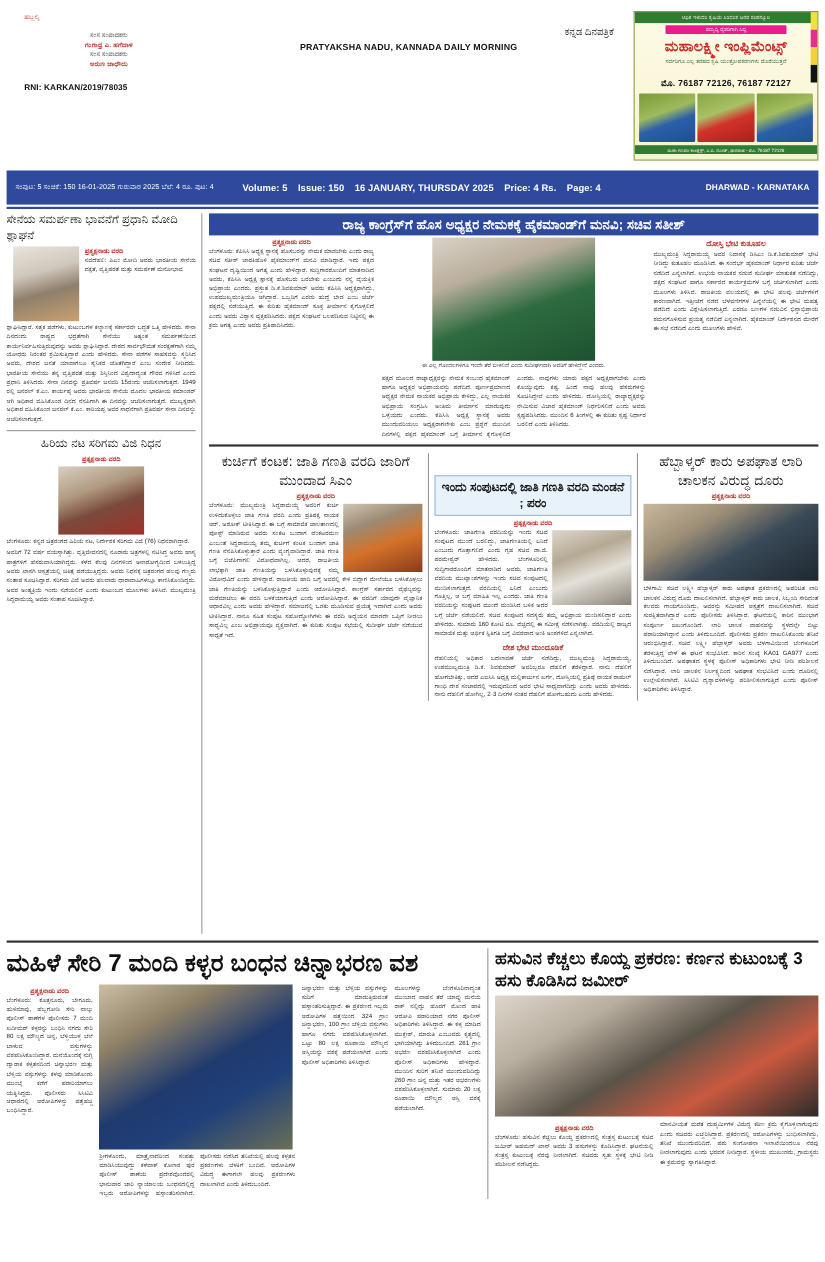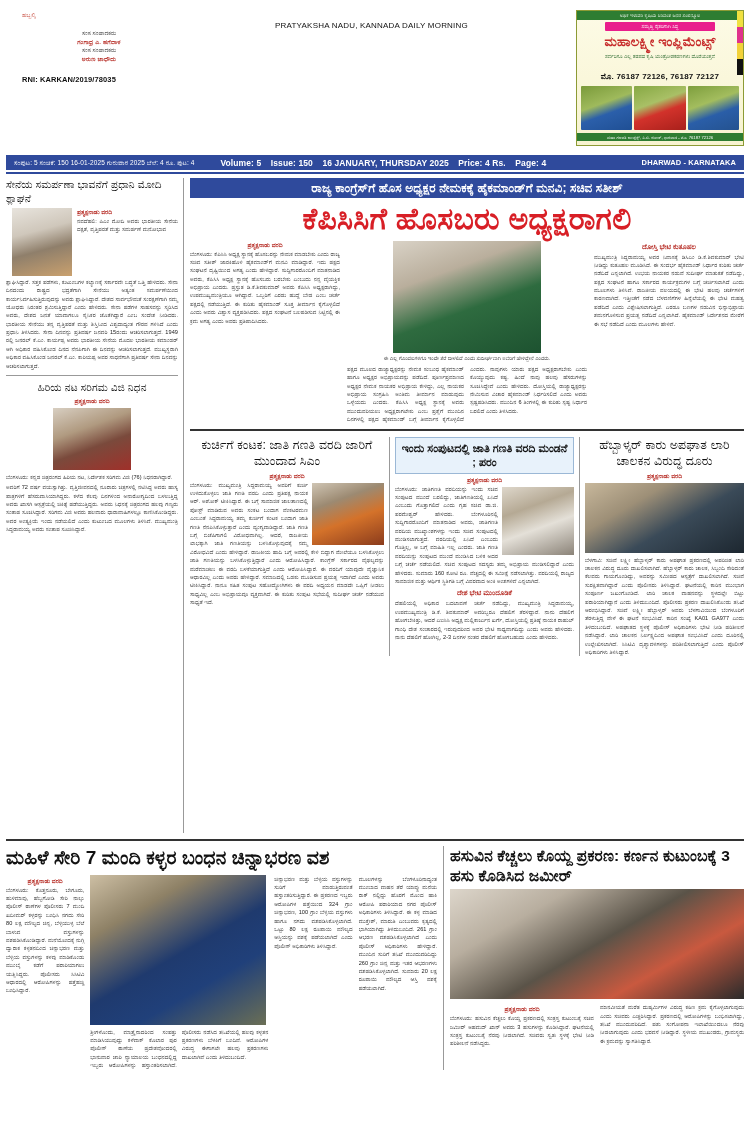--- a/index.html
+++ b/index.html
@@ -24,21 +24,21 @@
   .mast-contact .ph { font-size: 6.5px; }
 
   .mast-center { flex: 1; text-align: center; position: relative; padding-top: 14px; }
   .mast-title {
     font-family: "Liberation Sans", sans-serif;
     font-size: 62px; font-weight: bold; color: #d81f26;
     letter-spacing: 1px; line-height: 1.02;
     text-shadow: 1px 1px 0 rgba(150,0,0,.25);
   }
   .mast-sub-k { font-size: 9px; color: #111; text-align: right; padding-right: 18px; margin-top: 6px; }
-  .mast-sub-e { font-size: 8px; font-weight: normal; color: #111; letter-spacing: .2px; margin-top: 3px; text-align: center; }
+  .mast-sub-e { font-size: 8px; font-weight: bold; color: #111; letter-spacing: .2px; margin-top: 3px; text-align: center; }
 
   .mast-ad {
     width: 168px; height: 136px; border: 1px solid #8d9b35; margin-top: 6px;
     background: linear-gradient(#fdfbe6,#f7f3d0);
     position: relative; overflow: hidden; text-align:center;
   }
   .ad-top { background: #2e7d32; color: #fff; font-size: 4.8px; padding: 2px 1px; letter-spacing:.1px;}
   .ad-pink { background: #e91e8c; color: #fff; font-size: 5px; margin: 2px 28px; padding: 1px 0; border-radius:1px;}
   .ad-name { color: #c62828; font-size: 13px; font-weight: bold; margin-top: 3px; letter-spacing:.2px;}
   .ad-desc { font-size: 5.2px; color: #1b5e20; margin-top: 3px; padding: 0 4px; }
@@ -47,21 +47,21 @@
   .ad-img { flex: 1; height: 44px; border-radius: 1px; }
   .ad-i1 { background: linear-gradient(160deg,#7a9a3a 0%,#9fba5c 40%,#2b5faa 60%,#1f4f94 100%); }
   .ad-i2 { background: linear-gradient(160deg,#86a843 0%,#a9c066 38%,#d2322b 58%,#a8201b 100%); }
   .ad-i3 { background: linear-gradient(160deg,#7d9e3d 0%,#a3bd5e 38%,#2a5ea8 62%,#24528f 100%); }
   .ad-bot { background:#2e7d32; color:#fff; font-size:4.2px; padding:1.5px; margin-top:3px; }
   .ad-strip { position:absolute; right:0; top:0; width:6px; height:64px; }
   .ad-strip div { height:16px; }
 
   
   .datebar {
-    background: #2f4a9c; color: #fff; height: 15px; display: flex; align-items: center;
+    background: #2f4a9c; color: #fff; height: 31px; display: flex; align-items: center;
     font-size: 7.5px; font-weight: bold; padding: 0 8px; margin-top: 3px; letter-spacing:.1px;
   }
   .db-kn { font-size: 6.5px; font-weight: normal; }
   .db-mid { margin-left: 26px; font-size: 8.5px; }
   .db-mid span { margin-right: 7px; }
   .db-right { margin-left: auto; font-size: 7.5px; }
   .hr-red { height: 2px; background: #2f4a9c; margin-top: 2px; }
 
   
   .body-grid { display: flex; margin-top: 4px; height: 655px; }
@@ -101,35 +101,35 @@
   .cap { font-size: 5.3px; color: #222; text-align: center; line-height:1.4; margin: 2px 0 3px; }
 
   .sub3 { display: flex; margin-top: 6px; }
   .sub3 > div { padding: 0 5px; }
   .sub3 .s1 { width: 200px; border-right: 1px solid #999; padding-left:0; }
   .sub3 .s2 { width: 190px; border-right: 1px solid #999; }
   .sub3 .s3 { flex: 1; padding-right:0; }
 
   .boxhead {
     background: #e8f2fb; border: 1px solid #9bb8d6; font-size: 11px; font-weight: bold;
-    padding: 3px 4px; text-align: center; line-height: 1.32; color:#111;
+    padding: 3px 4px; text-align: center; line-height: 1.32; color:#111;margin-top:20px;
   }
   .ph-sm1 { width: 72px; height: 62px; float: right; margin: 2px 0 3px 4px;
     background: linear-gradient(160deg,#cfc5b4 0%,#9c8a72 30%,#d4722a 58%,#8a3b1c 100%); }
   .ph-sm2 { width: 72px; height: 68px; float: right; margin: 2px 0 3px 4px;
     background: linear-gradient(160deg,#ded7cb 0%,#b5a994 32%,#e4e0d8 58%,#8b8378 100%); }
   .ph-car { width: 100%; height: 70px; margin: 3px 0;
     background: linear-gradient(150deg,#c8b89c 0%,#9d8f77 30%,#3a4a58 58%,#1d2730 100%); }
   .subhead-c { font-size: 7px; font-weight: bold; color: #b8312a; text-align: center; margin: 4px 0 2px; }
 
   
   .bottom { display: flex; margin-top: 6px; border-top: 2px solid #333; padding-top: 5px; }
   .bl { width: 438px; border-right: 1px solid #999; padding-right: 6px; }
   .br { flex: 1; padding-left: 6px; }
-  .b-head { font-size: 19px; font-weight: bold; color: #111; line-height: 1.3; letter-spacing:.1px;}
+  .b-head { font-size: 22px; font-weight: bold; color: #111; line-height: 1.3; letter-spacing:.1px;}
   .b-head-r { font-size: 15.5px; }
   .b-cols { display: flex; gap: 6px; margin-top: 4px; }
   .bc { flex: 1; }
   .ph-police { width: 176px; height: 150px;
     background: linear-gradient(150deg,#cdbfa4 0%,#8e8166 25%,#1f3a6e 52%,#20407a 70%,#6b6f55 100%); }
   .ph-cow { width: 100%; height: 110px; margin: 3px 0;
     background: linear-gradient(150deg,#ddd6cb 0%,#b8ae9f 25%,#5a5348 50%,#c9593f 72%,#2b2b2b 100%); }
 </style>
 </head>
 <body>
@@ -143,20 +143,21 @@
       <div class="mast-roles">
         <div class="lbl">ಸಂಸ ಸಂಪಾದಕರು</div>
         <div class="nm">ಗಂಗಾಧ್ರ ಎ. ಹಗೆದಾಳ</div>
         <div class="lbl">ಸಂಸ ಸಂಪಾದಕರು</div>
         <div class="nm">ಅರುಣ ಜಾಧೌದು</div>
       </div>
       <div class="mast-rni">RNI: KARKAN/2019/78035</div>
     </div>
 
     <div class="mast-center">
+      <div class="mast-sub-k">ಕನ್ನಡ ದಿನಪತ್ರಿಕೆ</div>
       <div class="mast-sub-e">PRATYAKSHA NADU, KANNADA DAILY MORNING</div>
     </div>
 
     <div class="mast-ad">
       <div class="ad-strip">
         <div style="background:#f0e040"></div>
           <div style="background:#e0328c"></div>
         <div style="background:#f2d13a"></div>
           <div style="background:#111"></div>
       </div>
@@ -205,21 +206,20 @@
         <div class="byline">ಪ್ರತ್ಯಕ್ಷನಾಡು ವರದಿ</div>
         <div class="photo ph-vij"></div>
         <div class="kn-body">ಬೆಂಗಳೂರು: ಕನ್ನಡ ಚಿತ್ರರಂಗದ ಹಿರಿಯ ನಟ, ನಿರ್ದೇಶಕ ಸರಿಗಮ ವಿಜಿ (76) ನಿಧನರಾಗಿದ್ದಾರೆ.</div>
         <div class="kn-body" style="margin-top:2px">ಅವರಿಗೆ 72 ವರ್ಷ ವಯಸ್ಸಾಗಿತ್ತು. ವೃತ್ತಿಜೀವನದಲ್ಲಿ ನೂರಾರು ಚಿತ್ರಗಳಲ್ಲಿ ನಟಿಸಿದ್ದ ಅವರು ಹಾಸ್ಯ ಪಾತ್ರಗಳಿಗೆ ಹೆಸರುವಾಸಿಯಾಗಿದ್ದರು. ಕಳೆದ ಕೆಲವು ದಿನಗಳಿಂದ ಅನಾರೋಗ್ಯದಿಂದ ಬಳಲುತ್ತಿದ್ದ ಅವರು ಖಾಸಗಿ ಆಸ್ಪತ್ರೆಯಲ್ಲಿ ಚಿಕಿತ್ಸೆ ಪಡೆಯುತ್ತಿದ್ದರು. ಅವರು ನಿಧನಕ್ಕೆ ಚಿತ್ರರಂಗದ ಹಲವು ಗಣ್ಯರು ಸಂತಾಪ ಸೂಚಿಸಿದ್ದಾರೆ. ಸರಿಗಮ ವಿಜಿ ಅವರು ಹಲವಾರು ಧಾರಾವಾಹಿಗಳಲ್ಲೂ ಕಾಣಿಸಿಕೊಂಡಿದ್ದರು. ಅವರ ಅಂತ್ಯಕ್ರಿಯೆ ಇಂದು ನಡೆಯಲಿದೆ ಎಂದು ಕುಟುಂಬದ ಮೂಲಗಳು ತಿಳಿಸಿವೆ. ಮುಖ್ಯಮಂತ್ರಿ ಸಿದ್ದರಾಮಯ್ಯ ಅವರು ಸಂತಾಪ ಸೂಚಿಸಿದ್ದಾರೆ.</div>
       </div>
     </div>
 
     <div class="col-rest">
 
       <div class="lead-kicker">ರಾಜ್ಯ ಕಾಂಗ್ರೆಸ್‌ಗೆ ಹೊಸ ಅಧ್ಯಕ್ಷರ ನೇಮಕಕ್ಕೆ ಹೈಕಮಾಂಡ್‌ಗೆ ಮನವಿ; ಸಚಿವ ಸತೀಶ್</div>
-      <div class="lead-title">ಕೆಪಿಸಿಸಿಗೆ ಹೊಸಬರು ಅಧ್ಯಕ್ಷರಾಗಲಿ</div>
 
       <div class="lead-cols">
         <div class="lead-c">
           <div class="byline">ಪ್ರತ್ಯಕ್ಷನಾಡು ವರದಿ</div>
           <div class="kn-body">ಬೆಂಗಳೂರು: ಕೆಪಿಸಿಸಿ ಅಧ್ಯಕ್ಷ ಸ್ಥಾನಕ್ಕೆ ಹೊಸಬರನ್ನು ನೇಮಕ ಮಾಡಬೇಕು ಎಂದು ರಾಜ್ಯ ಸಚಿವ ಸತೀಶ್ ಜಾರಕಿಹೊಳಿ ಹೈಕಮಾಂಡ್‌ಗೆ ಮನವಿ ಮಾಡಿದ್ದಾರೆ. ಇದು ಪಕ್ಷದ ಸಂಘಟನೆ ದೃಷ್ಟಿಯಿಂದ ಅಗತ್ಯ ಎಂದು ಹೇಳಿದ್ದಾರೆ. ಸುದ್ದಿಗಾರರೊಂದಿಗೆ ಮಾತನಾಡಿದ ಅವರು, ಕೆಪಿಸಿಸಿ ಅಧ್ಯಕ್ಷ ಸ್ಥಾನಕ್ಕೆ ಹೊಸಬರು ಬರಬೇಕು ಎಂಬುದು ನನ್ನ ವೈಯಕ್ತಿಕ ಅಭಿಪ್ರಾಯ ಎಂದರು. ಪ್ರಸ್ತುತ ಡಿ.ಕೆ.ಶಿವಕುಮಾರ್ ಅವರು ಕೆಪಿಸಿಸಿ ಅಧ್ಯಕ್ಷರಾಗಿದ್ದು, ಉಪಮುಖ್ಯಮಂತ್ರಿಯೂ ಆಗಿದ್ದಾರೆ. ಒಬ್ಬರಿಗೆ ಎರಡು ಹುದ್ದೆ ಬೇಡ ಎಂಬ ಚರ್ಚೆ ಪಕ್ಷದಲ್ಲಿ ನಡೆಯುತ್ತಿದೆ. ಈ ಕುರಿತು ಹೈಕಮಾಂಡ್ ಸೂಕ್ತ ತೀರ್ಮಾನ ಕೈಗೊಳ್ಳಲಿದೆ ಎಂದು ಅವರು ವಿಶ್ವಾಸ ವ್ಯಕ್ತಪಡಿಸಿದರು. ಪಕ್ಷದ ಸಂಘಟನೆ ಬಲಪಡಿಸುವ ನಿಟ್ಟಿನಲ್ಲಿ ಈ ಕ್ರಮ ಅಗತ್ಯ ಎಂದು ಅವರು ಪ್ರತಿಪಾದಿಸಿದರು.</div>
         </div>
         <div class="lead-c" style="flex:1.6">
           <div class="photo ph-lead"></div>
           <div class="cap">ಈ ಎಲ್ಲ ಗೊಂದಲಗಳಿಗೂ ಇಂದೇ ತೆರೆ ಬೀಳಲಿದೆ ಎಂದು ಸುದೀರ್ಘವಾಗಿ ಅವರಿಗೆ ಹೇಳಿದ್ದೇನೆ ಎಂದರು.</div>
           <div class="kn-body" style="column-count:2;column-gap:6px">ಪಕ್ಷದ ಮೂಲದ ರಾಜ್ಯಾಧ್ಯಕ್ಷರನ್ನು ನೇಮಕ ಸಂಬಂಧ ಹೈಕಮಾಂಡ್ ಹಾಗೂ ಅಧ್ಯಕ್ಷರ ಅಭಿಪ್ರಾಯವನ್ನು ಪಡೆದಿದೆ. ಪೂರ್ಣಪ್ರಮಾಣದ ಅಧ್ಯಕ್ಷರ ನೇಮಕ ನಾಯಕರ ಅಭಿಪ್ರಾಯ ಕೇಳಿದ್ದು, ಎಲ್ಲ ನಾಯಕರ ಅಭಿಪ್ರಾಯ ಸಂಗ್ರಹಿಸಿ ಅಂತಿಮ ತೀರ್ಮಾನ ಮಾಡುವುದು ಒಳ್ಳೆಯದು ಎಂದರು. ಕೆಪಿಸಿಸಿ ಅಧ್ಯಕ್ಷ ಸ್ಥಾನಕ್ಕೆ ಅವರು ಮುಂದುವರಿಯಲು ಅಧ್ಯಕ್ಷರಾಗಲೇಕು ಎಂಬ ಪ್ರಶ್ನೆಗೆ ಮುಂದಿನ ದಿನಗಳಲ್ಲಿ ಪಕ್ಷದ ಹೈಕಮಾಂಡ್ ಬಗ್ಗೆ ತೀರ್ಮಾನ ಕೈಗೊಳ್ಳಲಿದೆ ಎಂದರು. ನಾವುಗಳು ಯಾರು ಪಕ್ಷದ ಅಧ್ಯಕ್ಷರಾಗಬೇಕು ಎಂದು ಕೊಯ್ಯುವುದು ಕಷ್ಟ. ಹಿಂದೆ ನಾವು ಹಲವು ಹೆಸರುಗಳನ್ನು ಸೂಚಿಸಿದ್ದೇವೆ ಎಂದು ಹೇಳಿದರು. ದೋಸ್ತಿಯಲ್ಲಿ ರಾಜ್ಯಾಧ್ಯಕ್ಷರನ್ನು ನೇಮಿಸುವ ವಿಚಾರ ಹೈಕಮಾಂಡ್ ನಿರ್ಧರಿಸಲಿದೆ ಎಂದು ಅವರು ಸ್ಪಷ್ಟಪಡಿಸಿದರು. ಮುಂದಿನ 6 ತಿಂಗಳಲ್ಲಿ ಈ ಕುರಿತು ಸ್ಪಷ್ಟ ನಿರ್ಧಾರ ಬರಲಿದೆ ಎಂದು ತಿಳಿಸಿದರು.</div>

